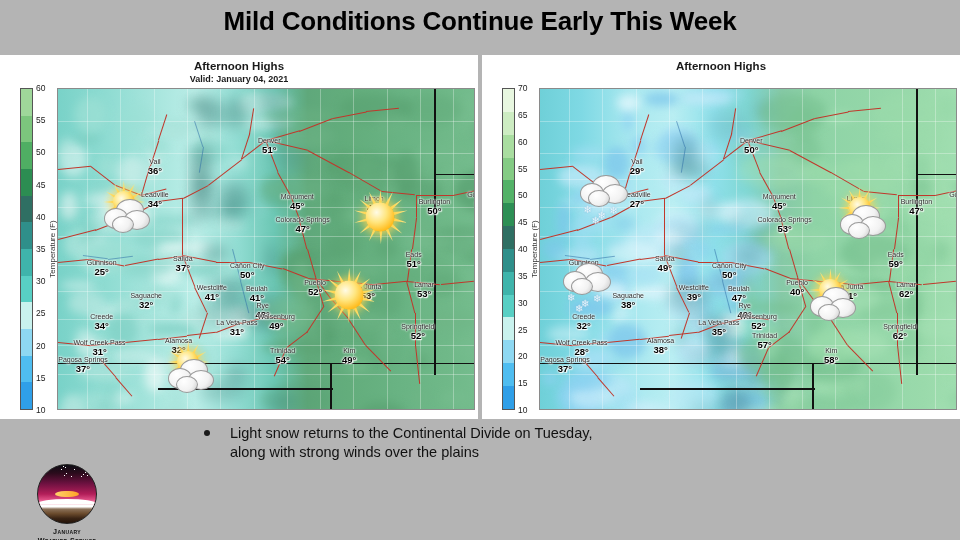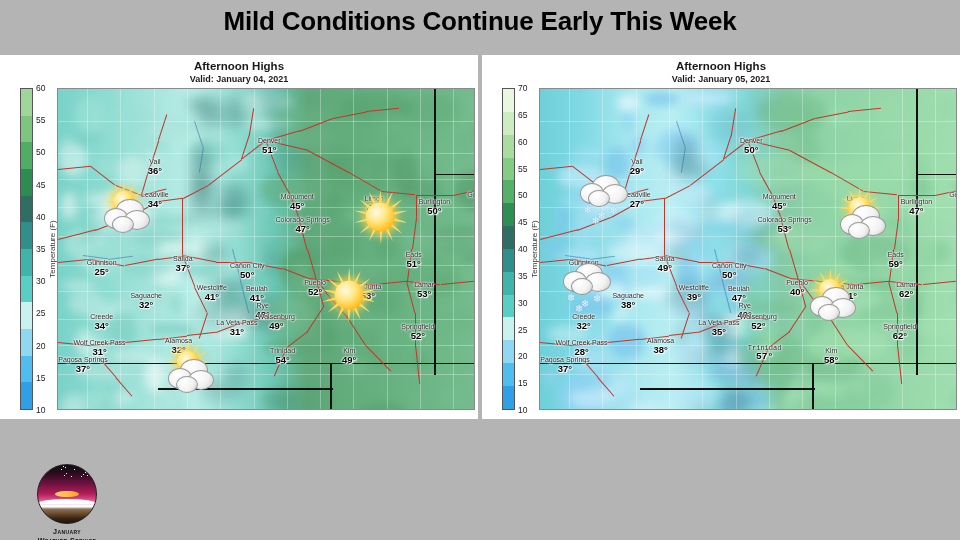--- a/index.html
+++ b/index.html
@@ -682,21 +682,20 @@
             <div class="puff" style="left: 24px; top: 11px; width: 24px; height: 18px;"></div>
             <div class="puff" style="left: 12px; top: 17px; width: 20px; height: 15px;"></div>
           </div>
         </div>
       </div>
   </div>
 </div>
 
 <div class="panel" id="panel-right">
   <div class="panel-title">Afternoon Highs</div>
-  <div class="panel-subtitle">Valid: January 05, 2021</div>
 
   <div class="cbar-wrap">
     <div class="cbar" id="cbar-right-strip">
         <div class="cbar-seg" style="height: 7.14286%; background: rgb(232, 247, 224);"></div>
         <div class="cbar-seg" style="height: 7.14286%; background: rgb(205, 236, 194);"></div>
         <div class="cbar-seg" style="height: 7.14286%; background: rgb(169, 221, 160);"></div>
         <div class="cbar-seg" style="height: 7.14286%; background: rgb(132, 203, 132);"></div>
         <div class="cbar-seg" style="height: 7.14286%; background: rgb(83, 178, 104);"></div>
         <div class="cbar-seg" style="height: 7.14286%; background: rgb(45, 143, 85);"></div>
         <div class="cbar-seg" style="height: 7.14286%; background: rgb(47, 111, 99);"></div>
@@ -1118,21 +1117,21 @@
           <span class="tv">28°</span>
         </div>
         <div class="city" style="left: 120.64px; top: 248px;">
           <span class="nm">Alamosa</span>
           <span class="tv">38°</span>
         </div>
         <div class="city" style="left: 359.84px; top: 233.6px;">
           <span class="nm">Springfield</span>
           <span class="tv">62°</span>
         </div>
-        <div class="city" style="left: 224.64px; top: 255px; font-family: Liberation Mono, monospace;">
+        <div class="city" style="left: 224.64px; top: 243px;">
           <span class="nm">Trinidad</span>
           <span class="tv">57°</span>
         </div>
         <div class="city" style="left: 291.2px; top: 257.6px;">
           <span class="nm">Kim</span>
           <span class="tv">58°</span>
         </div>
         <div class="city" style="left: 24.96px; top: 267.2px;">
           <span class="nm">Pagosa Springs</span>
           <span class="tv">37°</span>
@@ -1207,20 +1206,24 @@
             <div class="puff" style="left: 4px; top: 9px; width: 22px; height: 19px;"></div>
             <div class="puff" style="left: 24px; top: 11px; width: 24px; height: 18px;"></div>
             <div class="puff" style="left: 12px; top: 17px; width: 20px; height: 15px;"></div>
           </div>
         </div>
       </div>
   </div>
 </div>
 
 <div id="bullets">
+    <div class="bullet">
+      <span class="dot"></span>
+      <div class="txt">Light snow returns to the Continental Divide on Tuesday,<br>along with strong winds over the plains</div>
+    </div>
   </div>
 
 <div id="logo">
   <div class="disc">
     <div class="snowcap"></div>
     <div class="sunblob"></div>
   <div class="star" style="left: 56.7559%; top: 19.2497%;"></div>
       <div class="star" style="left: 83.6856%; top: 17.6976%;"></div>
       <div class="star" style="left: 81.6298%; top: 11.6918%;"></div>
       <div class="star" style="left: 70.2693%; top: 2.39398%;"></div>

